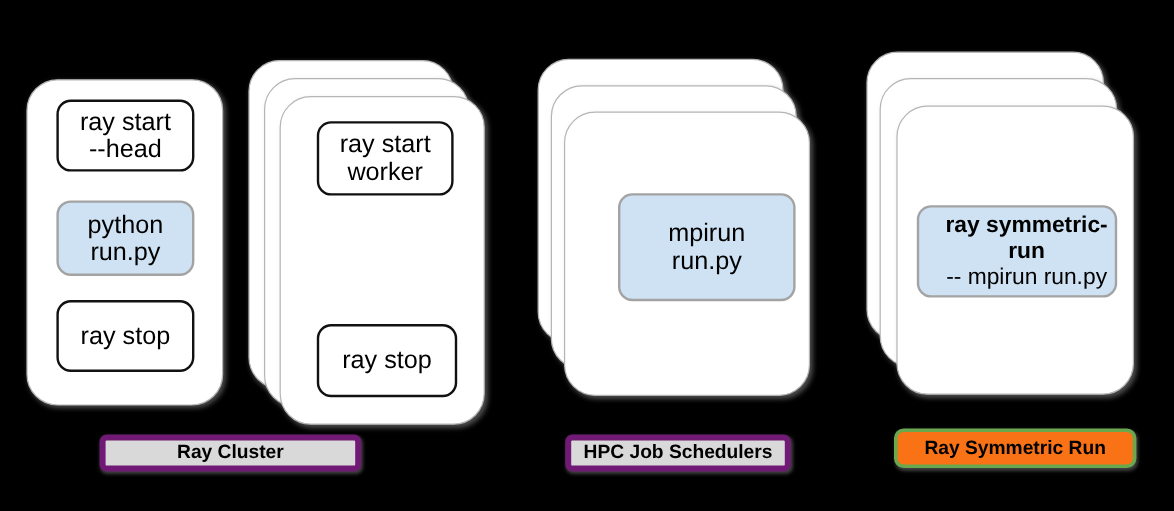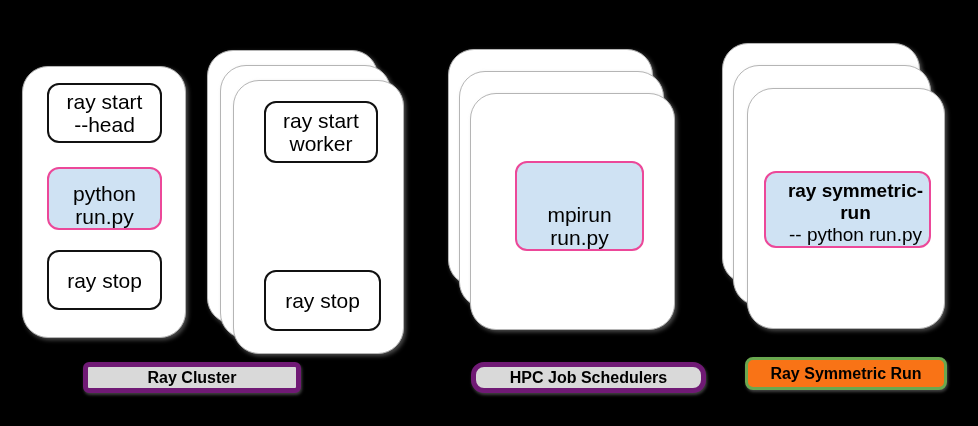--- a/index.html
+++ b/index.html
@@ -31,22 +31,21 @@
     line-height: 23px;
     color: #000000;
     white-space: pre-line;
   }
   .cmd-plain {
     background: #ffffff;
     border: 2px solid #111111;
   }
   .cmd-highlight {
     background: #cfe2f3;
-    border: 2px solid #ec4899;
-    align-items: flex-end;
+    border: 2px solid #a3a3a3;
   }
   .cmd-stack { display: flex; flex-direction: column; align-items: center; margin-left: 16px; }
   .cmd-line-bold { font-weight: bold; font-size: 19px; line-height: 22px; white-space: pre-line; }
   .cmd-line-regular { font-weight: normal; font-size: 19px; line-height: 22px; white-space: pre-line; }
   .label {
     position: absolute;
     display: flex;
     align-items: center;
     justify-content: center;
     text-align: center;
@@ -79,32 +78,32 @@
   .g2-mid  { left: 220px; top: 65px; }
   .g2-front{ left: 233px; top: 80px; }
   .g2-cmd1 { left: 30px; top: 20px;  width: 114px; height: 62px; }
   .g2-cmd2 { left: 30px; top: 189px; width: 117px; height: 61px; }
 
   
   .g3-size { width: 203px; height: 235px; }
   .g3-back { left: 448px; top: 49px; }
   .g3-mid  { left: 459px; top: 71px; }
   .g3-front{ left: 470px; top: 93px; }
-  .g3-cmd1 { left: 44px; top: 67px; width: 129px; height: 90px; }
+  .g3-cmd1 { left: 44px; top: 67px; width: 148px; height: 90px; }
 
   
   .g4-size { width: 196px; height: 239px; }
   .g4-back { left: 722px; top: 43px; }
   .g4-mid  { left: 733px; top: 65px; }
   .g4-front{ left: 747px; top: 88px; }
   .g4-cmd1 { left: 16px; top: 82px; width: 167px; height: 77px; }
 
   
   .label-1 { left: 83px;  top: 362px; width: 218px; height: 31px; }
-  .label-2 { left: 471px; top: 362px; width: 235px; height: 31px; border-radius: 13px; }
+  .label-2 { left: 471px; top: 362px; width: 188px; height: 31px; }
   .label-3 { left: 745px; top: 357px; width: 202px; height: 33px; }
 </style>
 </head>
 <body>
 
 <div class="canvas">
 
   <div class="card g1-card">
     <div class="cmd cmd-plain g1-cmd1">
       <span>ray start
@@ -139,21 +138,21 @@
 run.py</span>
     </div>
   </div>
 
   <div class="card g4-size g4-back"></div>
   <div class="card g4-size g4-mid"></div>
   <div class="card g4-size g4-front">
     <div class="cmd cmd-highlight g4-cmd1">
       <div class="cmd-stack">
         <span class="cmd-line-bold">ray symmetric-run</span>
-        <span class="cmd-line-regular">-- python run.py</span>
+        <span class="cmd-line-regular">-- mpirun run.py</span>
       </div>
     </div>
   </div>
 
   <div class="label label-gray label-1">
     <span>Ray Cluster</span>
   </div>
   <div class="label label-gray label-2">
     <span>HPC Job Schedulers</span>
   </div>

